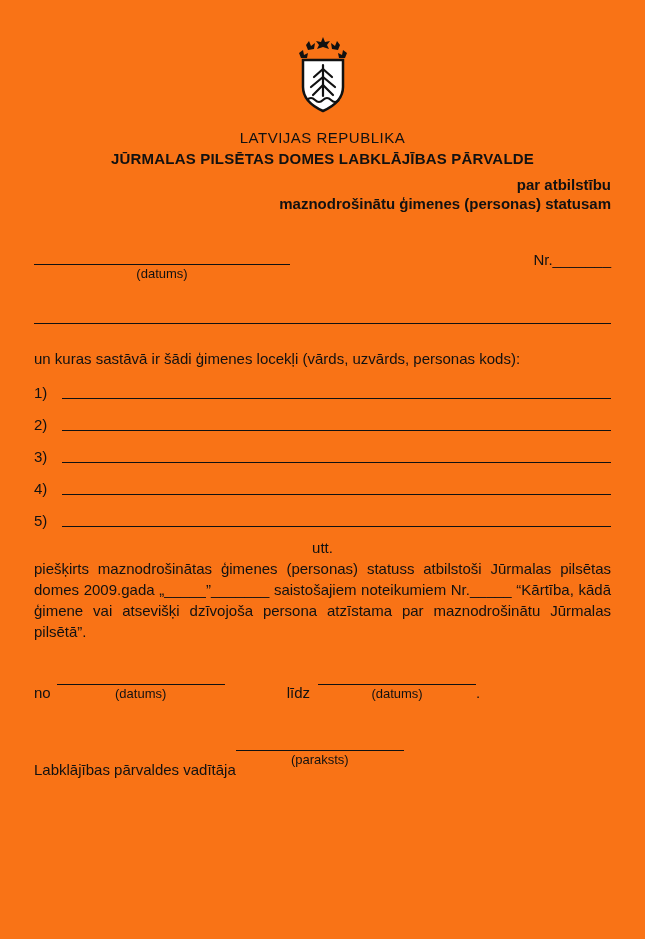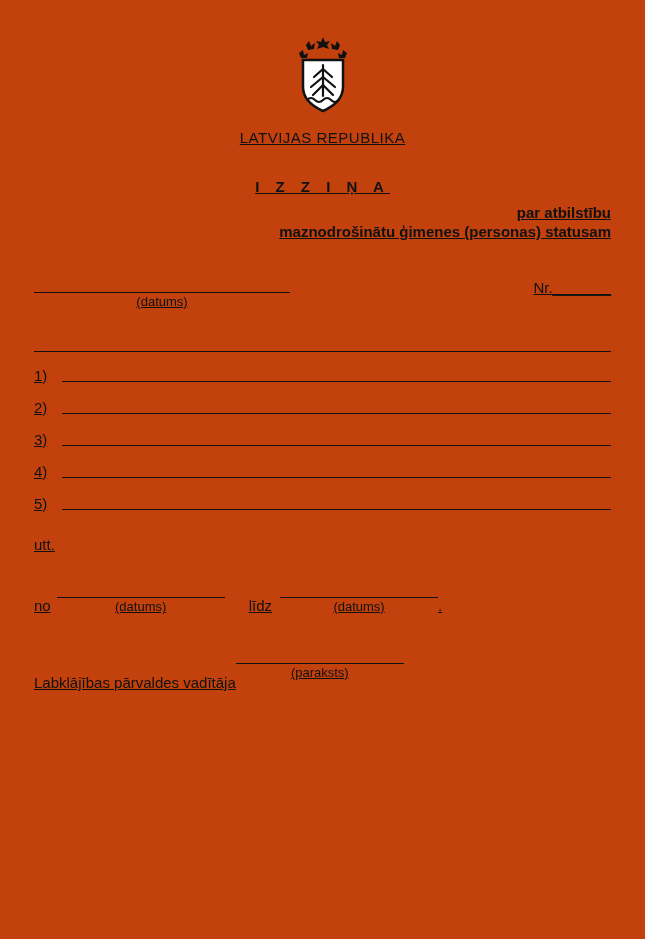--- a/index.html
+++ b/index.html
@@ -3,26 +3,25 @@
 <meta charset="utf-8">
 <style>
   * { margin: 0; padding: 0; box-sizing: border-box; }
   html, body { background: #ffffff; }
   body { font-family: "Liberation Sans", sans-serif; color: #111; }
   .page {
     position: relative;
     width: 645px;
     height: 939px;
     margin: 0 auto;
-    background: #c2410c;
+    background: #f97316;
     padding: 0 34px;
     overflow: hidden;
     font-size: 15px;
     line-height: 21px;
-    text-decoration: underline;
   }
   .crest { margin-top: 36px; text-align: center; }
   .hdr-country { margin-top: 6px; text-align: center; font-size: 15px; letter-spacing: 0.5px; }
   .hdr-org { text-align: center; font-size: 15px; font-weight: bold; letter-spacing: 0.2px; }
   .title-main { margin-top: 28px; text-align: center; font-size: 15px; font-weight: bold; letter-spacing: 6px; }
   .title-sub { text-align: right; font-size: 15px; font-weight: bold; line-height: 19px; }
   .title-sub.first { margin-top: 6px; }
 
   .date-row { margin-top: 34px; display: flex; justify-content: space-between; align-items: flex-start; }
   .date-col { display: flex; flex-direction: column; width: 256px; }
@@ -35,34 +34,34 @@
 
   .address-block { margin-top: 26px; }
   .address-block .blank-line { height: 16px; }
   .members-intro { margin-top: 24px; }
 
   .members { margin-top: 2px; }
   .member-row { display: flex; align-items: flex-end; height: 32px; }
   .member-num { width: 28px; flex: 0 0 28px; }
   .member-line { flex: 1; border-bottom: 1px solid #111; height: 1px; align-self: flex-end; margin-bottom: 4px; }
 
-  .etc { margin-top: 20px; }
+  .etc { margin-top: 6px; text-align: center; }
   .status-para { margin-top: 0px; }
   .period-intro { margin-top: 26px; }
 
   .period-row { margin-top: 24px; display: flex; align-items: flex-end; }
   .pcol { display: inline-flex; flex-direction: column; }
   .pline { border-bottom: 1px solid #111; height: 19px; display: inline-block; }
   .pline.from { width: 168px; }
   .pline.to { width: 158px; }
   .pline.sig { width: 168px; }
   .plabel { font-size: 13px; line-height: 17px; text-align: center; }
   .word { line-height: 19px; }
   .word.no { margin-right: 6px; }
-  .word.lidz { margin-right: 8px; padding-left: 24px; }
+  .word.lidz { margin-left: 38px; margin-right: 8px; padding-left: 24px; }
   .word.dot { line-height: 19px; }
 
   .sig-row { margin-top: 30px; display: flex; align-items: flex-start; }
   .sig-label { line-height: 19px; margin-top: 28px; }
 </style>
 </head>
 <body>
 
 <div class="page">
 
@@ -80,38 +79,39 @@
         <line x1="29" y1="29" x2="29" y2="60"></line>
         <path d="M29 33 L20 41 M29 33 L38 41"></path>
         <path d="M29 41 L17 51 M29 41 L41 51"></path>
         <path d="M29 49 L19 59 M29 49 L39 59"></path>
       </g>
       <path d="M13 64 q4 -4 8 0 t8 0 t8 0 t8 0" stroke="#111" fill="none" stroke-width="2"></path>
     </svg>
   </div>
 
   <div class="hdr-country">LATVIJAS REPUBLIKA</div>
+  <div class="hdr-org">JŪRMALAS PILSĒTAS DOMES LABKLĀJĪBAS PĀRVALDE</div>
 
-  <div class="title-main">I Z Z I Ņ A</div>
   <div class="title-sub first">par atbilstību</div>
   <div class="title-sub">maznodrošinātu ģimenes (personas) statusam</div>
 
   <div class="date-row">
     <div class="date-col">
       <div class="blank-line"></div>
       <div class="small-label">(datums)</div>
     </div>
     <div class="nr">Nr._______</div>
   </div>
 
 
   <div class="address-block">
     <div class="blank-line"></div>
   </div>
 
+  <p class="para members-intro">un kuras sastāvā ir šādi ģimenes locekļi (vārds, uzvārds, personas kods):</p>
 
   <div class="members">
     <div class="member-row">
       <span class="member-num">1)</span>
       <span class="member-line"></span>
     </div>
     <div class="member-row">
       <span class="member-num">2)</span>
       <span class="member-line"></span>
     </div>
@@ -124,20 +124,21 @@
       <span class="member-line"></span>
     </div>
     <div class="member-row">
       <span class="member-num">5)</span>
       <span class="member-line"></span>
     </div>
   </div>
 
   <div class="etc">utt.</div>
 
+  <p class="para justify status-para">piešķirts maznodrošinātas ģimenes (personas) statuss atbilstoši Jūrmalas pilsētas domes 2009.gada „_____”_______ saistošajiem noteikumiem Nr._____ “Kārtība, kādā ģimene vai atsevišķi dzīvojoša persona atzīstama par maznodrošinātu Jūrmalas pilsētā”.</p>
 
 
   <div class="period-row">
     <span class="word no">no</span>
     <span class="pcol">
       <span class="pline from"></span>
       <span class="plabel">(datums)</span>
     </span>
     <span class="word lidz">līdz</span>
     <span class="pcol">

